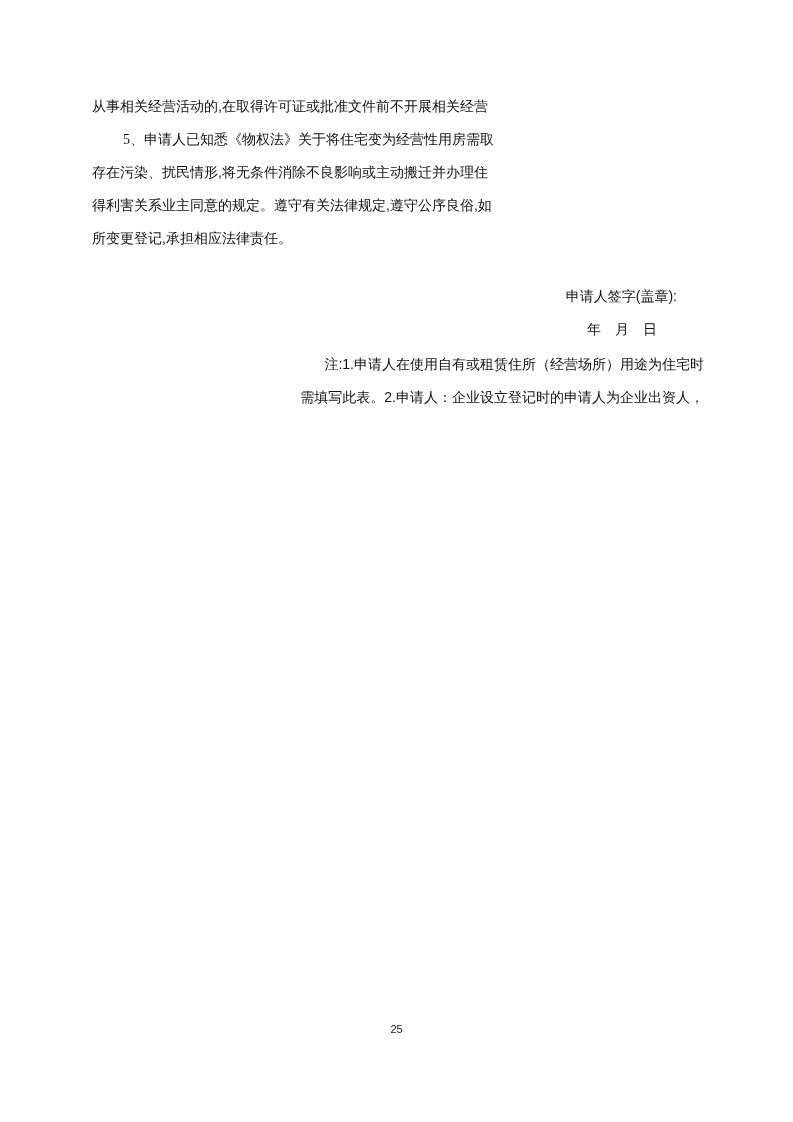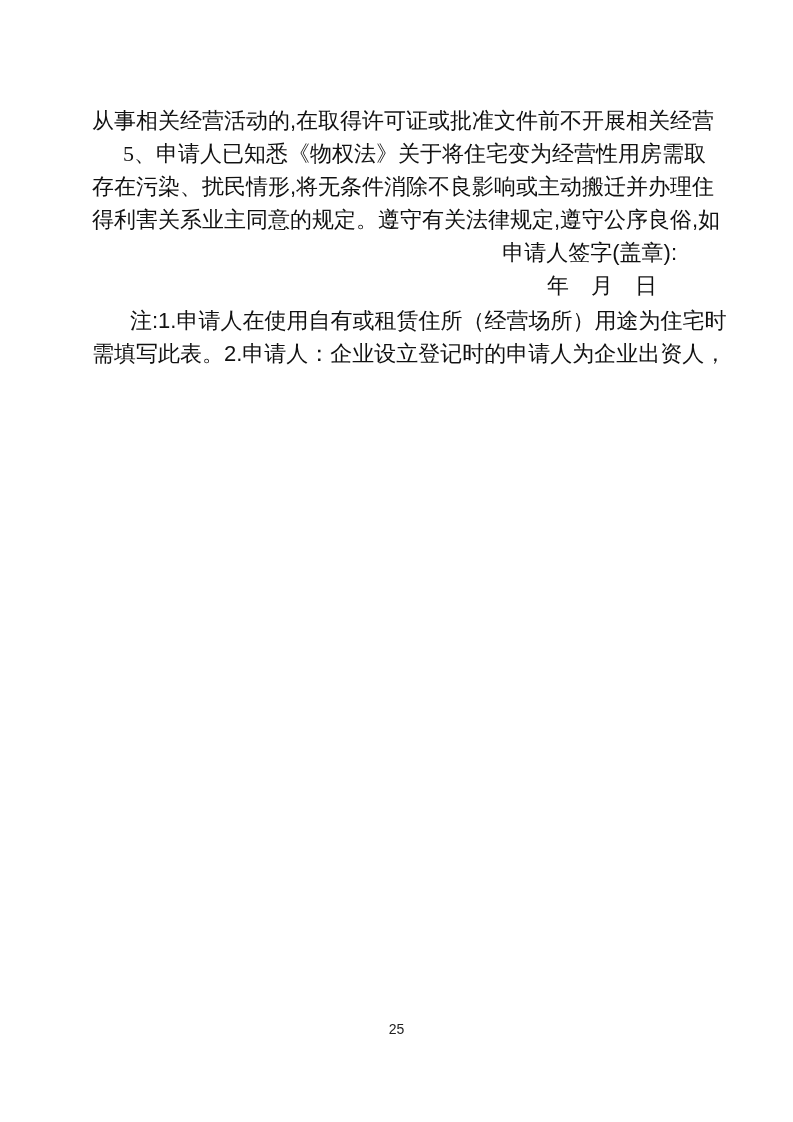--- a/index.html
+++ b/index.html
@@ -12,72 +12,75 @@
     width: 793px;
     height: 1122px;
     background: #ffffff;
     overflow: hidden;
     font-family: "Liberation Sans", "DejaVu Sans", sans-serif;
     color: #111111;
   }
   .content {
     position: absolute;
     left: 92px;
-    top: 104px;
+    top: 90px;
     width: 612px;
-    font-size: 22px;
+    font-size: 14px;
     line-height: 33px;
     letter-spacing: 0px;
   }
   .line {
     white-space: nowrap;
     height: 33px;
   }
   .indent-clause {
     padding-left: 31px;
     font-family: Liberation Serif, serif;
   }
   .indent-note {
     padding-left: 38px;
   }
   .signature-block {
+    margin-top: 25px;
     text-align: right;
   }
   .signature-label {
     padding-right: 27px;
   }
   .signature-date {
     padding-right: 47px;
   }
   .notes-block {
     margin-top: 2px;
+    text-align: right;
   }
   .page-number {
     position: absolute;
     left: 0;
     top: 1021px;
     width: 100%;
     text-align: center;
-    font-size: 14px;
+    font-size: 11px;
     line-height: 16px;
     color: #222222;
   }
 </style>
 </head>
 <body>
 
 <div class="page">
 
   <div class="content">
 
     <div class="line">从事相关经营活动的,在取得许可证或批准文件前不开展相关经营</div>
 
     <div class="line indent-clause">5、申请人已知悉《物权法》关于将住宅变为经营性用房需取</div>
     <div class="line">存在污染、扰民情形,将无条件消除不良影响或主动搬迁并办理住</div>
     <div class="line">得利害关系业主同意的规定。遵守有关法律规定,遵守公序良俗,如</div>
+    <div class="line">所变更登记,承担相应法律责任。</div>
 
     <div class="signature-block">
       <div class="line signature-label">申请人签字(盖章):</div>
       <div class="line signature-date">年　月　日</div>
     </div>
 
     <div class="notes-block">
       <div class="line indent-note">注:1.申请人在使用自有或租赁住所（经营场所）用途为住宅时</div>
       <div class="line">需填写此表。2.申请人：企业设立登记时的申请人为企业出资人，</div>
     </div>

